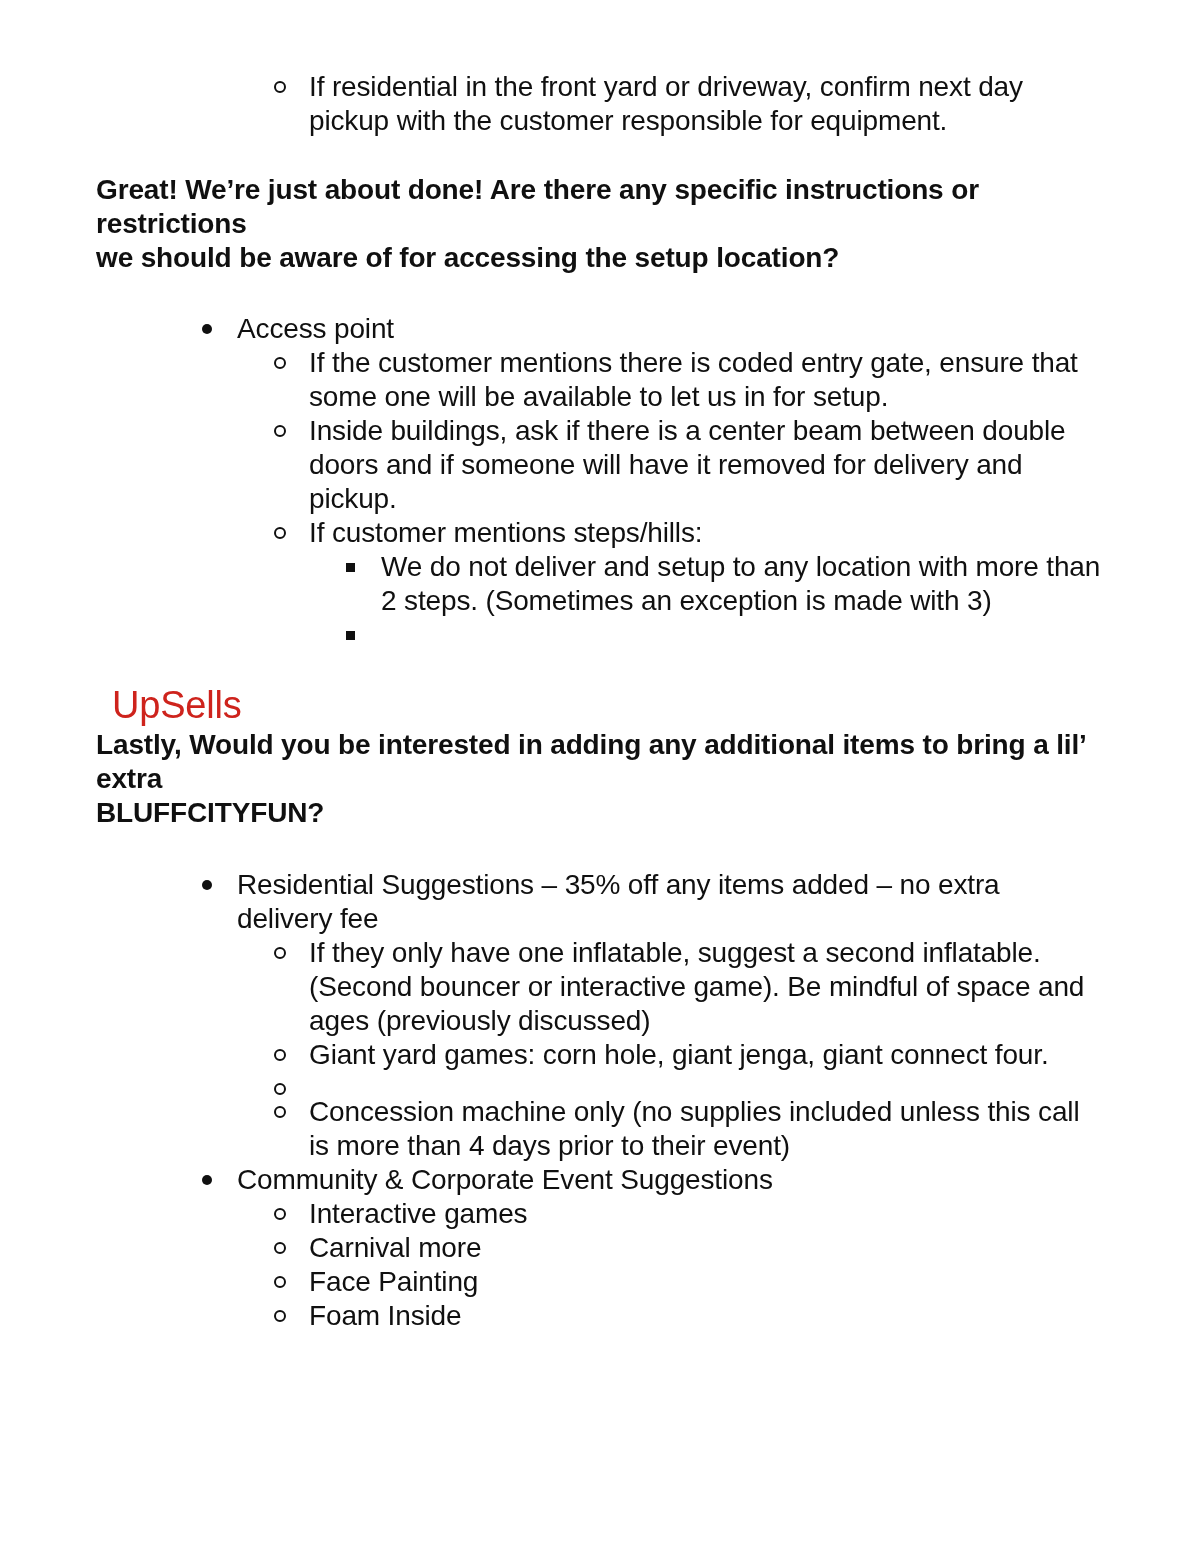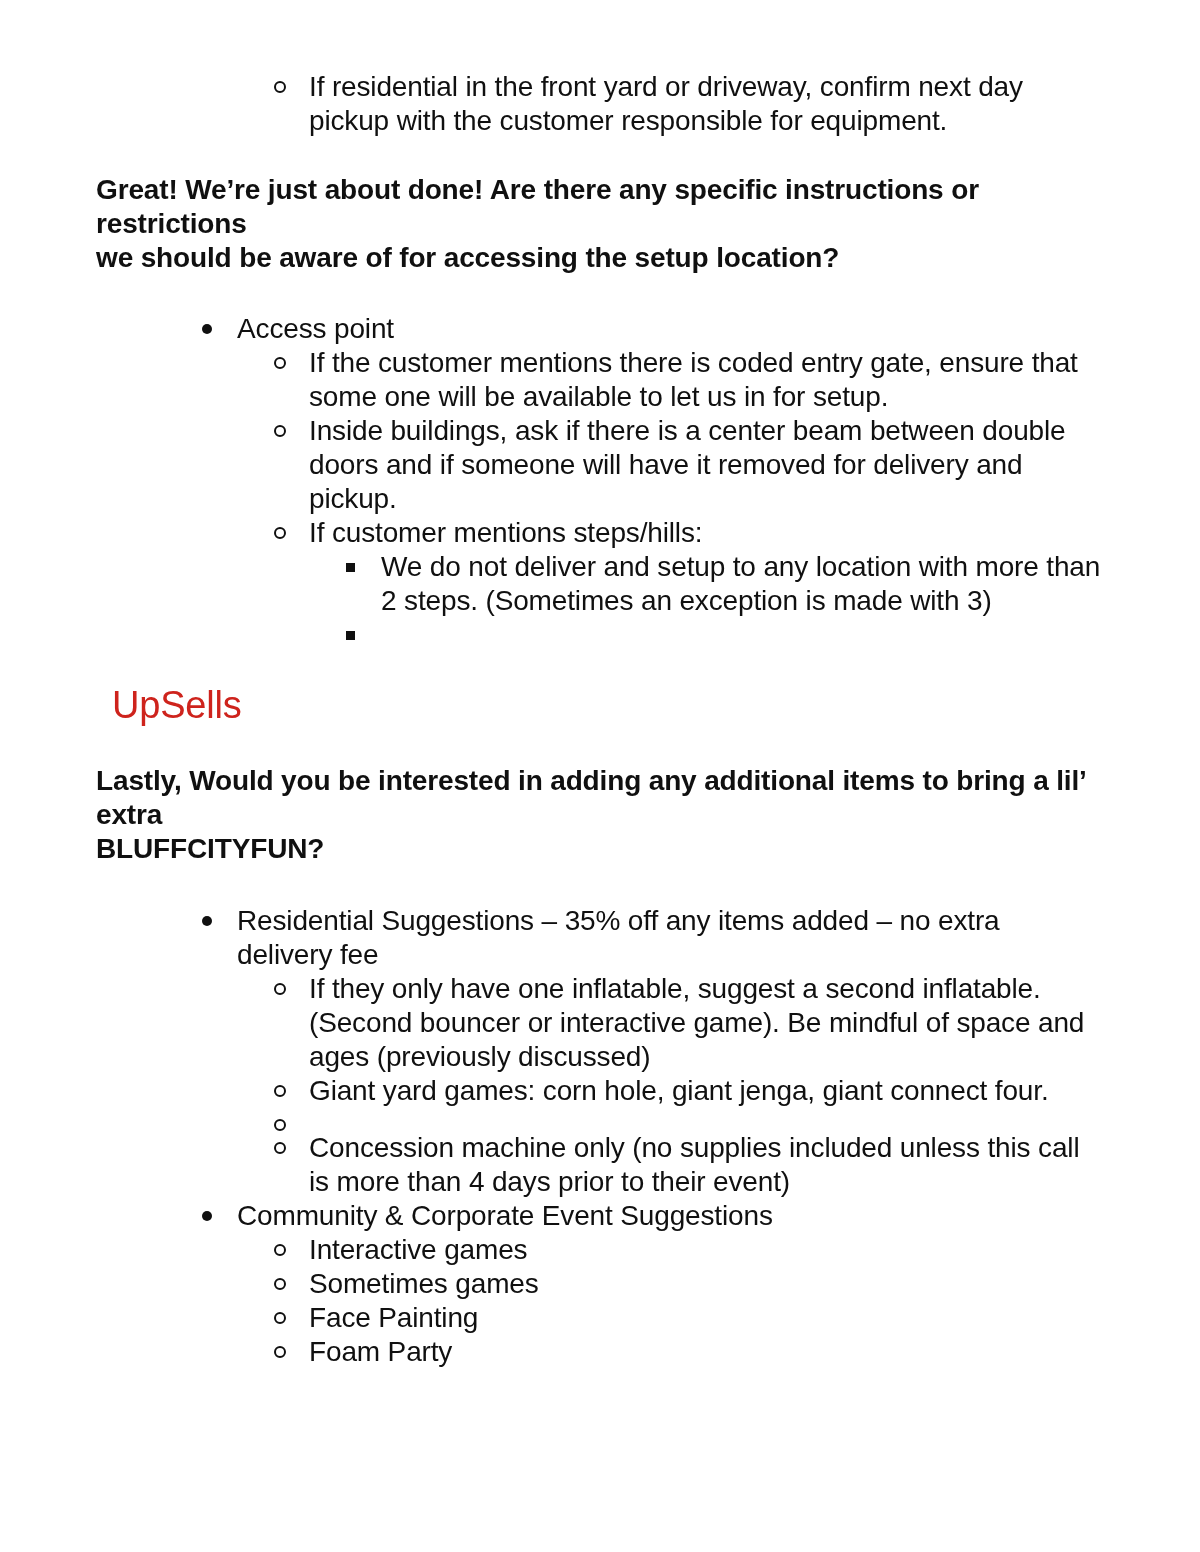--- a/index.html
+++ b/index.html
@@ -12,21 +12,21 @@
     padding: 70px 72px 0 96px;
     font-family: "Liberation Sans", sans-serif;
     font-size: 28px;
     line-height: 34px;
     letter-spacing: -0.15px;
     color: #101010;
     overflow: hidden;
   }
   .para { margin: 0; white-space: pre-line; font-weight: bold; }
   .q-para { margin-top: 35px; }
-  .lastly { margin-top: 36px; }
+  .lastly { }
 
   .doc-heading {
     margin: 42px 0 0 16px;
     font-size: 38px;
     line-height: 46px;
     font-weight: 400;
     color: #ce231c;
     letter-spacing: -0.2px;
   }
 
@@ -169,29 +169,29 @@
     <div class="li lvl2">
       <span class="marker">
           <span class="glyph-circle"></span>
         </span>
       <span class="li-text">Interactive games</span>
     </div>
     <div class="li lvl2">
       <span class="marker">
           <span class="glyph-circle"></span>
         </span>
-      <span class="li-text">Sometimes games</span>
+      <span class="li-text">Carnival more</span>
     </div>
     <div class="li lvl2">
       <span class="marker">
           <span class="glyph-circle"></span>
         </span>
       <span class="li-text">Face Painting</span>
     </div>
     <div class="li lvl2">
       <span class="marker">
           <span class="glyph-circle"></span>
         </span>
-      <span class="li-text">Foam Party</span>
+      <span class="li-text">Foam Inside</span>
     </div>
   </div>
 
 </div>
 
 </body></html>

